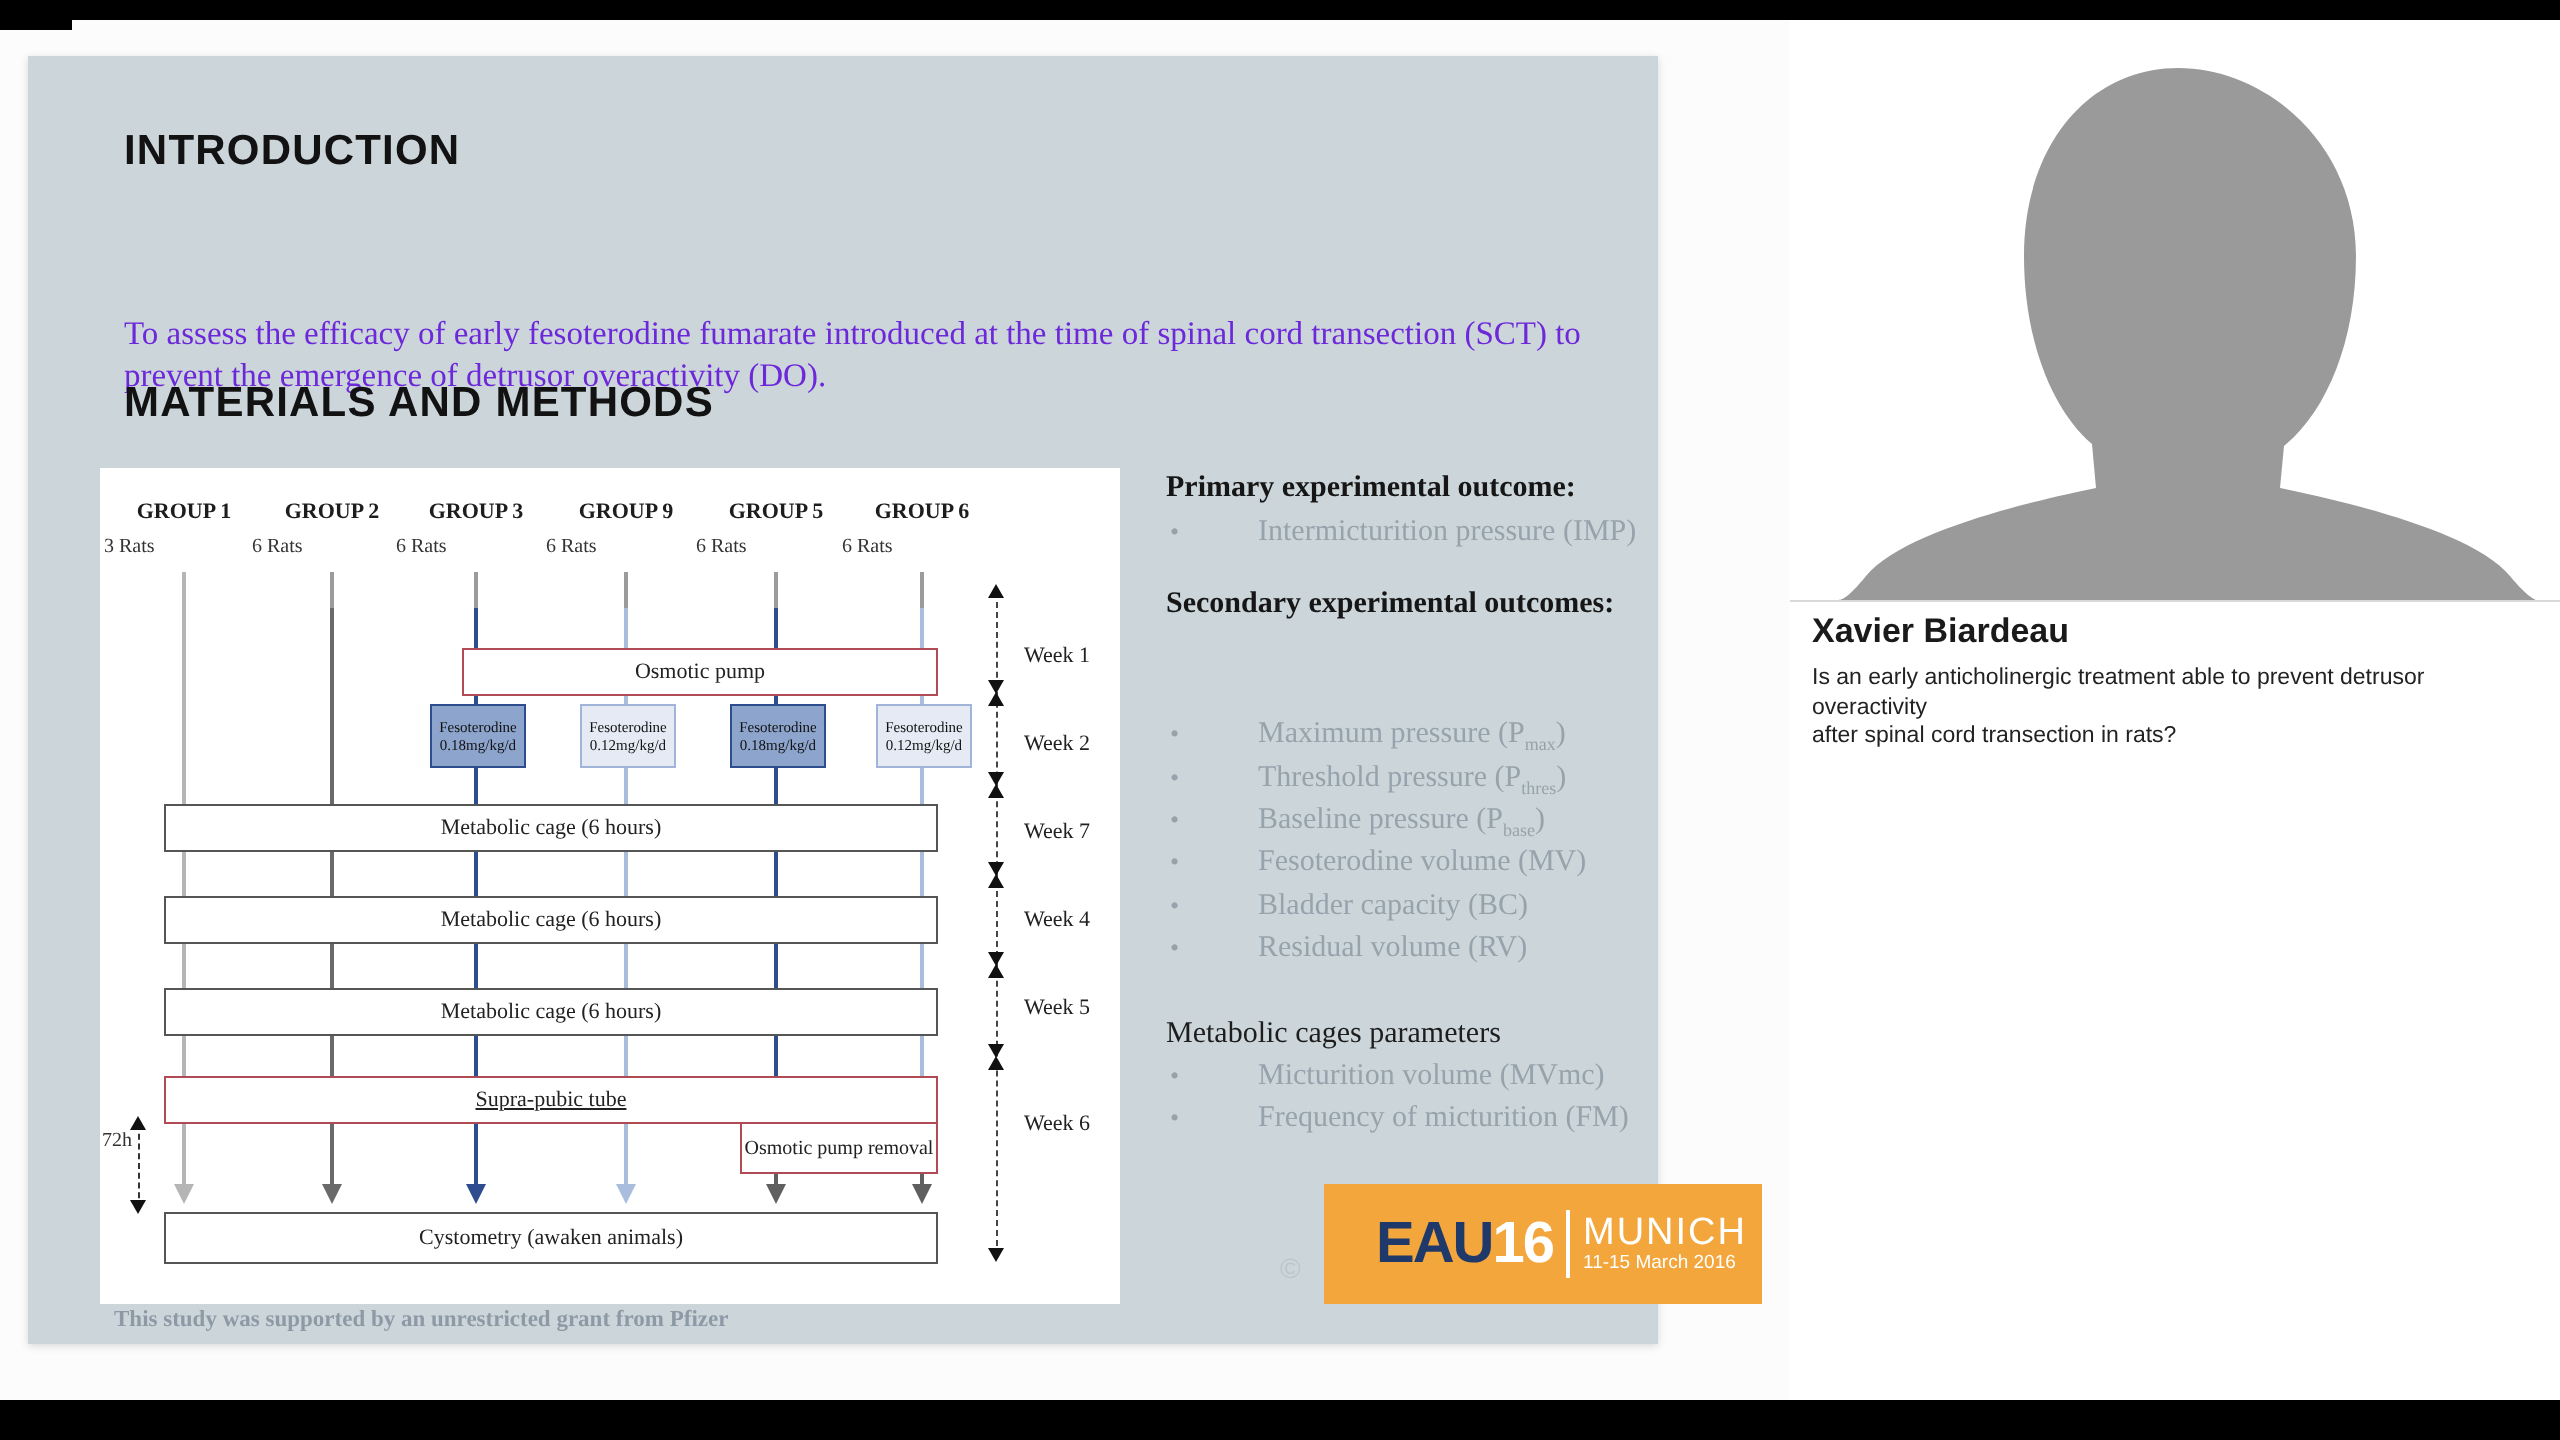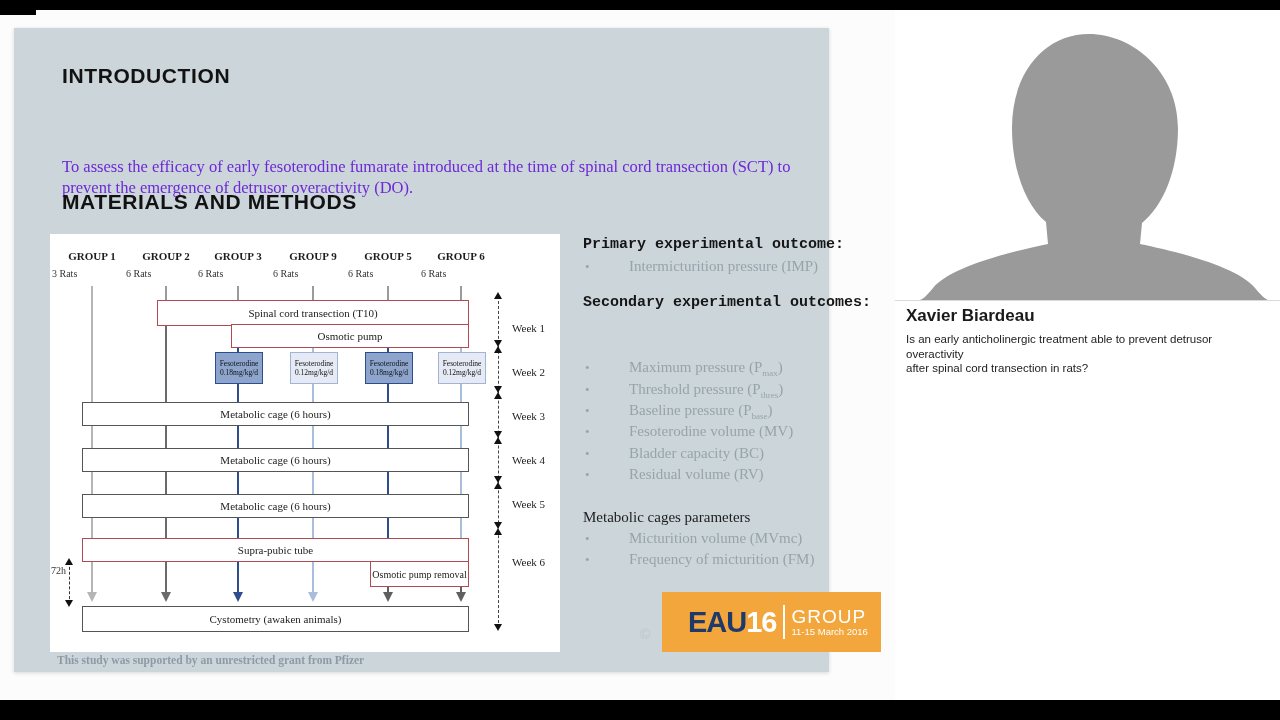--- a/index.html
+++ b/index.html
@@ -35,21 +35,21 @@
   .wkline{left:448px;top:62px;height:332px;border-left:1px dashed #444;}
   .tri-up{width:0;height:0;border-left:4px solid transparent;border-right:4px solid transparent;
           border-bottom:7px solid #111;}
   .tri-dn{width:0;height:0;border-left:4px solid transparent;border-right:4px solid transparent;
           border-top:7px solid #111;}
   .wklabel{left:462px;width:46px;font:11px "Liberation Serif",serif;color:#222;}
   .d72line{left:19px;top:328px;height:42px;border-left:1px dashed #333;}
   .d72{left:1px;top:331px;font:10px "Liberation Serif",serif;color:#333;}
   
   .orow{left:569px;width:300px;font:15px "Liberation Serif",serif;}
-  .ohead{font-weight:700;color:#161616;font-family:Liberation Mono, monospace;}
+  .ohead{font-weight:700;color:#161616;}
   .oplain{color:#1d1d1d;}
   .oitem{color:#97a3ac;}
   .oitem sub{font-size:9px;}
   .bul{display:inline-block;width:44px;padding-left:2px;font-size:13px;}
   
   .logo{left:648px;top:564px;width:219px;height:60px;display:flex;align-items:center;
         padding-left:0;box-sizing:border-box;}
   .logo-eau{font:700 29px "Liberation Sans",sans-serif;letter-spacing:-1px;margin-left:26px;}
   .logo-year{font:700 29px "Liberation Sans",sans-serif;color:#fff;letter-spacing:-1px;}
   .logo-sep{width:2px;height:34px;background:#fff;margin:0 7px 0 6px;}
@@ -106,21 +106,20 @@
     <div class="abs vline" style="left: 410px; top: 70px; height: 281px; background: rgb(169, 190, 221);"></div>
     <div class="abs vline" style="left: 410px; top: 351px; height: 9px; background: rgb(95, 95, 95);"></div>
 
     <div class="abs garr" style="left: 37px; top: 358px; border-top-color: rgb(181, 181, 181);"></div>
     <div class="abs garr" style="left: 111px; top: 358px; border-top-color: rgb(106, 106, 106);"></div>
     <div class="abs garr" style="left: 183px; top: 358px; border-top-color: rgb(46, 77, 142);"></div>
     <div class="abs garr" style="left: 258px; top: 358px; border-top-color: rgb(169, 190, 221);"></div>
     <div class="abs garr" style="left: 333px; top: 358px; border-top-color: rgb(95, 95, 95);"></div>
     <div class="abs garr" style="left: 406px; top: 358px; border-top-color: rgb(95, 95, 95);"></div>
 
-    <div class="abs ebox" style="left: 107px; top: 66px; width: 310px; height: 24px; border-color: rgb(176, 74, 85);">Spinal cord transection (T10)</div>
     <div class="abs ebox" style="left: 181px; top: 90px; width: 236px; height: 22px; border-color: rgb(176, 74, 85);">Osmotic pump</div>
 
     <div class="abs feso" style="left: 165px; top: 118px; background: rgb(141, 164, 205); border-color: rgb(46, 77, 142);">
       <span>Fesoterodine</span>
       <span>0.18mg/kg/d</span>
     </div>
     <div class="abs feso" style="left: 240px; top: 118px; background: rgb(229, 234, 244); border-color: rgb(159, 180, 214);">
       <span>Fesoterodine</span>
       <span>0.12mg/kg/d</span>
     </div>
@@ -129,21 +128,21 @@
       <span>0.18mg/kg/d</span>
     </div>
     <div class="abs feso" style="left: 388px; top: 118px; background: rgb(229, 234, 244); border-color: rgb(159, 180, 214);">
       <span>Fesoterodine</span>
       <span>0.12mg/kg/d</span>
     </div>
 
     <div class="abs ebox" style="left:32px;top:168px;width:385px;height:22px">Metabolic cage (6 hours)</div>
     <div class="abs ebox" style="left:32px;top:214px;width:385px;height:22px">Metabolic cage (6 hours)</div>
     <div class="abs ebox" style="left:32px;top:260px;width:385px;height:22px">Metabolic cage (6 hours)</div>
-    <div class="abs ebox" style="left: 32px; top: 304px; width: 385px; height: 22px; border-color: rgb(176, 74, 85);">Supra-pubic tube</div>
+    <div class="abs ebox" style="left: 32px; top: 304px; width: 385px; height: 22px; border-color: rgb(176, 74, 85); text-decoration: underline;">Supra-pubic tube</div>
     <div class="abs ebox" style="left: 320px; top: 327px; width: 97px; height: 24px; font-size: 10px; border-color: rgb(176, 74, 85);">Osmotic pump removal</div>
     <div class="abs ebox" style="left:32px;top:372px;width:385px;height:24px">Cystometry (awaken animals)</div>
 
     <div class="abs d72line"></div>
     <div class="abs tri-up" style="left:15px;top:324px"></div>
     <div class="abs tri-dn" style="left:15px;top:366px"></div>
     <div class="abs d72">72h</div>
 
     <div class="abs wkline"></div>
     <div class="abs tri-up" style="left:444px;top:58px"></div>
@@ -153,21 +152,21 @@
     <div class="abs tri-up" style="left:444px;top:158px"></div>
     <div class="abs tri-dn" style="left:444px;top:197px"></div>
     <div class="abs tri-up" style="left:444px;top:203px"></div>
     <div class="abs tri-dn" style="left:444px;top:242px"></div>
     <div class="abs tri-up" style="left:444px;top:248px"></div>
     <div class="abs tri-dn" style="left:444px;top:288px"></div>
     <div class="abs tri-up" style="left:444px;top:294px"></div>
     <div class="abs tri-dn" style="left:444px;top:390px"></div>
     <div class="abs wklabel" style="top:88px">Week 1</div>
     <div class="abs wklabel" style="top:132px">Week 2</div>
-    <div class="abs wklabel" style="top:176px">Week 3</div>
+    <div class="abs wklabel" style="top:176px">Week 7</div>
     <div class="abs wklabel" style="top:220px">Week 4</div>
     <div class="abs wklabel" style="top:264px">Week 5</div>
     <div class="abs wklabel" style="top:322px">Week 6</div>
   </div>
 
   <div class="abs orow ohead" style="top:208px">Primary experimental outcome:</div>
   <div class="abs orow oitem" style="top:230px">
     <span class="bul">•</span><span>Intermicturition pressure (IMP)</span>
   </div>
   <div class="abs orow ohead" style="top:266px">Secondary experimental outcomes:</div>
@@ -198,21 +197,21 @@
   <div class="abs orow oitem" style="top:523px">
     <span class="bul">•</span><span>Frequency of micturition (FM)</span>
   </div>
 
   <div class="abs copyright">©</div>
   <div class="abs logo" style="background: rgb(242, 166, 60);">
     <span class="logo-eau" style="color: rgb(32, 57, 107);">EAU</span>
     <span class="logo-year">16</span>
     <span class="logo-sep"></span>
     <span>
-      <div class="logo-city">GROUP</div>
+      <div class="logo-city">MUNICH</div>
       <div class="logo-dates">11-15 March 2016</div>
     </span>
   </div>
 
   <div class="abs footnote">This study was supported by an unrestricted grant from Pfizer</div>
 </div>
 
 <div class="abs speaker">
   <div class="abs avatar">
     <svg width="385" height="290" viewBox="0 0 385 290" xmlns="http://www.w3.org/2000/svg">

